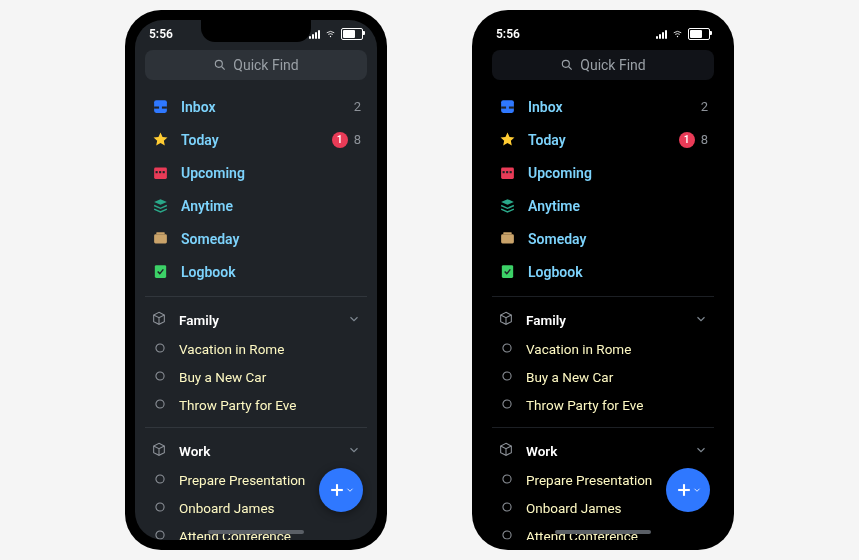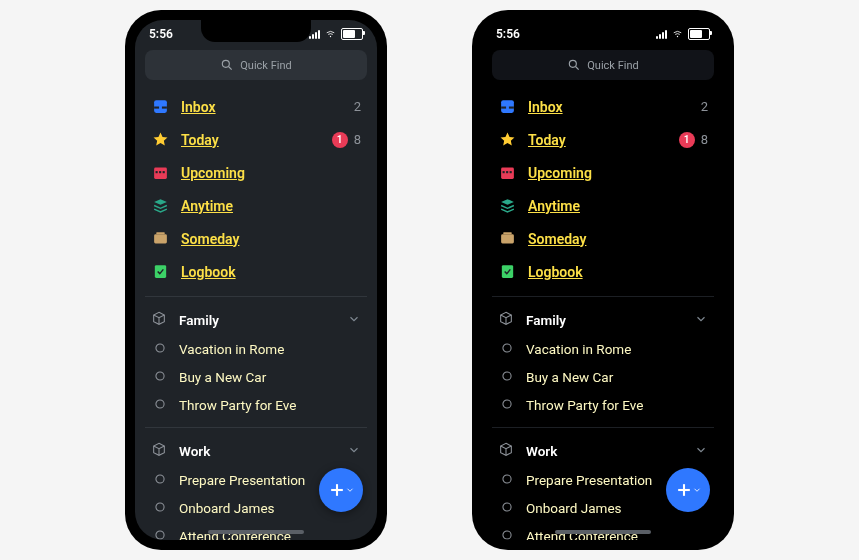--- a/index.html
+++ b/index.html
@@ -7,27 +7,27 @@
 .dev{position:relative;width:262px;height:540px;border-radius:36px;padding:10px;box-sizing:border-box;}
 .dev.frame{background:#000;}
 .dev.oled{background:#000;}
 .screen{position:relative;width:100%;height:100%;border-radius:28px;overflow:hidden;}
 .screen.sdark{background:#1f2328;}
 .screen.pdark{background:#000;}
 .notch{position:absolute;top:0;left:50%;transform:translateX(-50%);width:110px;height:22px;background:#000;border-radius:0 0 14px 14px;z-index:5;}
 .status{position:absolute;top:0;left:0;right:0;height:28px;display:flex;justify-content:space-between;align-items:center;padding:0 14px;color:#fff;font-size:12px;font-weight:600;}
 .sicons{display:flex;gap:4px;align-items:center;}
 .content{position:absolute;top:30px;left:0;right:0;bottom:0;padding:0 10px;color:#e6e6e6;overflow:hidden;}
-.search{display:flex;align-items:center;justify-content:center;gap:6px;border-radius:8px;height:30px;color:#9aa0a6;font-size:11px;}
+.search{display:flex;align-items:center;justify-content:center;gap:6px;border-radius:8px;height:30px;color:#9aa0a6;font-size:14px;}
 .search.s-sdark{background:#2d3238;}
 .search.s-pdark{background:#111318;}
 .list{margin-top:10px;}
 .row{display:flex;align-items:center;height:33px;padding:0 6px;font-size:14px;}
 .row .icon{width:18px;height:18px;display:flex;align-items:center;justify-content:center;margin-right:12px;}
-.row .label{flex:1;color:#fde047;text-decoration:underline;}
+.row .label{flex:1;color:#7dd3fc;}
 .row.bold .label{font-weight:600;}
 .row .count{color:#8d9299;font-size:13px;}
 .badge{background:#e93b57;color:#fff;border-radius:9px;min-width:16px;height:16px;display:inline-flex;align-items:center;justify-content:center;font-size:10px;font-weight:600;margin-right:6px;}
 .sep{height:1px;margin:8px 0;}
 .sep.s-sdark{background:#31363c;}
 .sep.s-pdark{background:#1c1f24;}
 .area{display:flex;align-items:center;height:30px;padding:0 6px;}
 .area .icon{width:18px;height:18px;margin-right:10px;color:#8d9299;}
 .area .label{flex:1;font-weight:600;color:#ffffff;font-size:13.5px;}
 .chev{color:#7f8891;}

